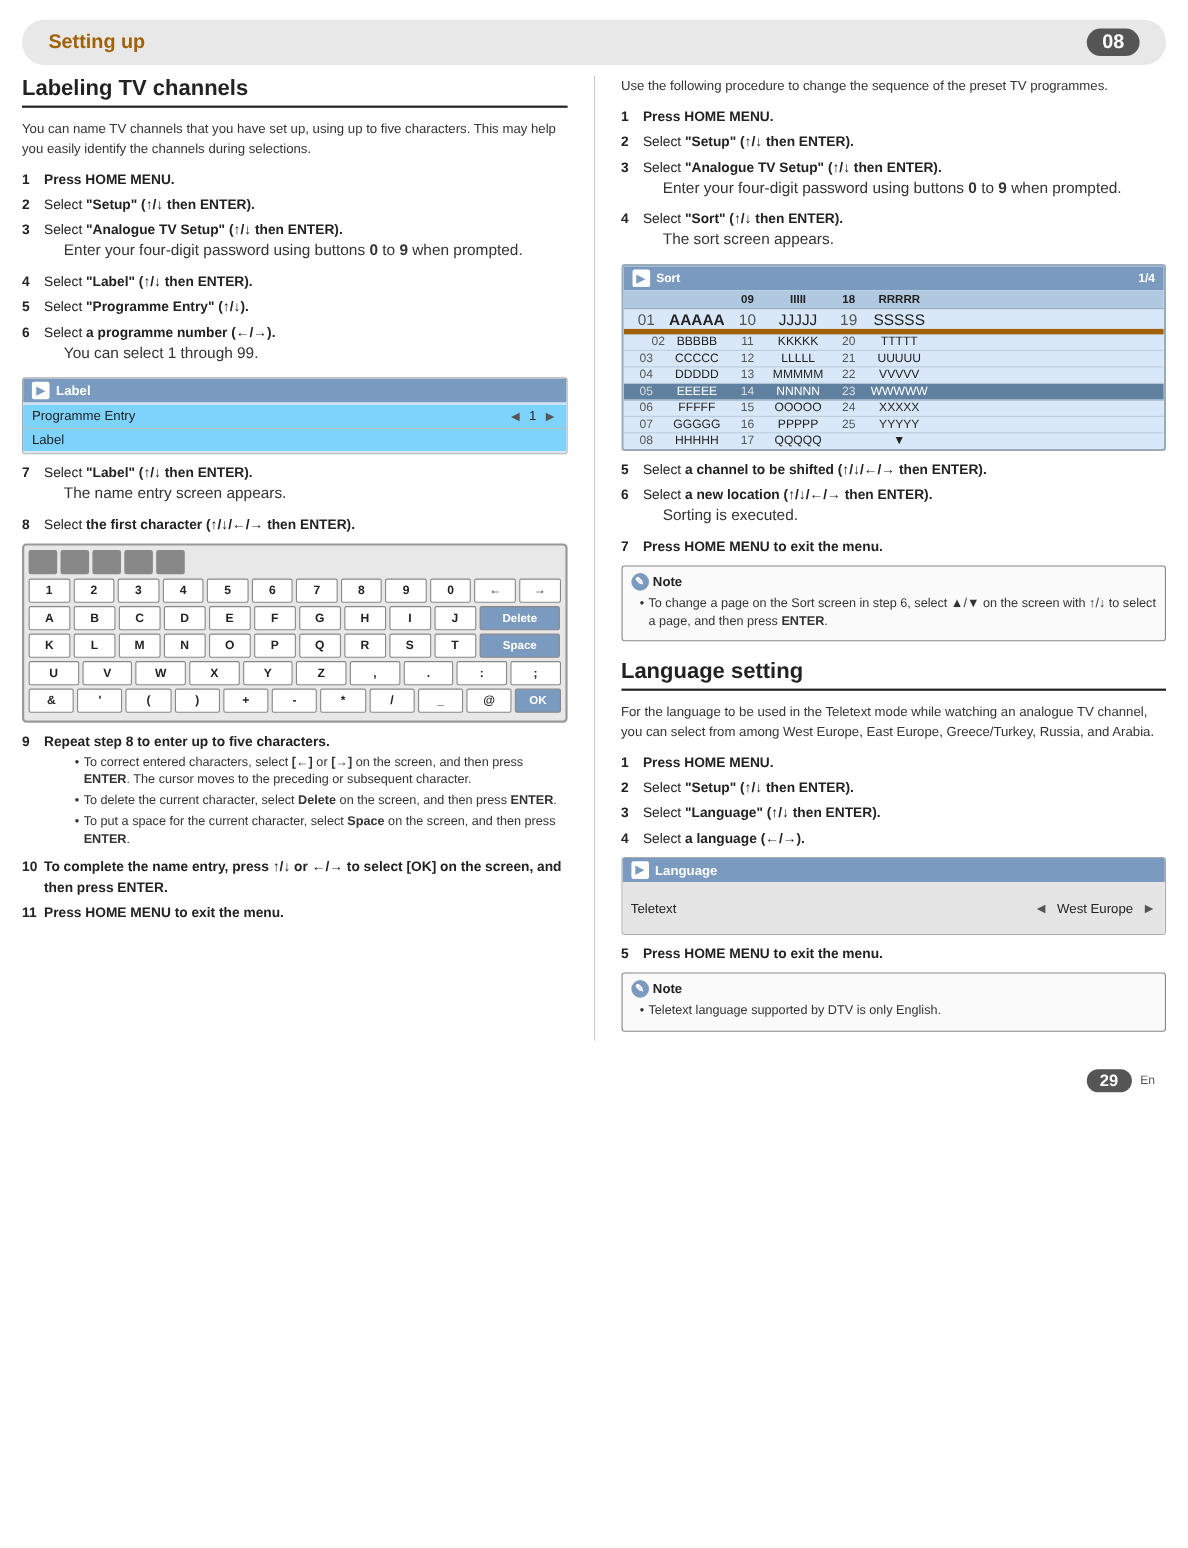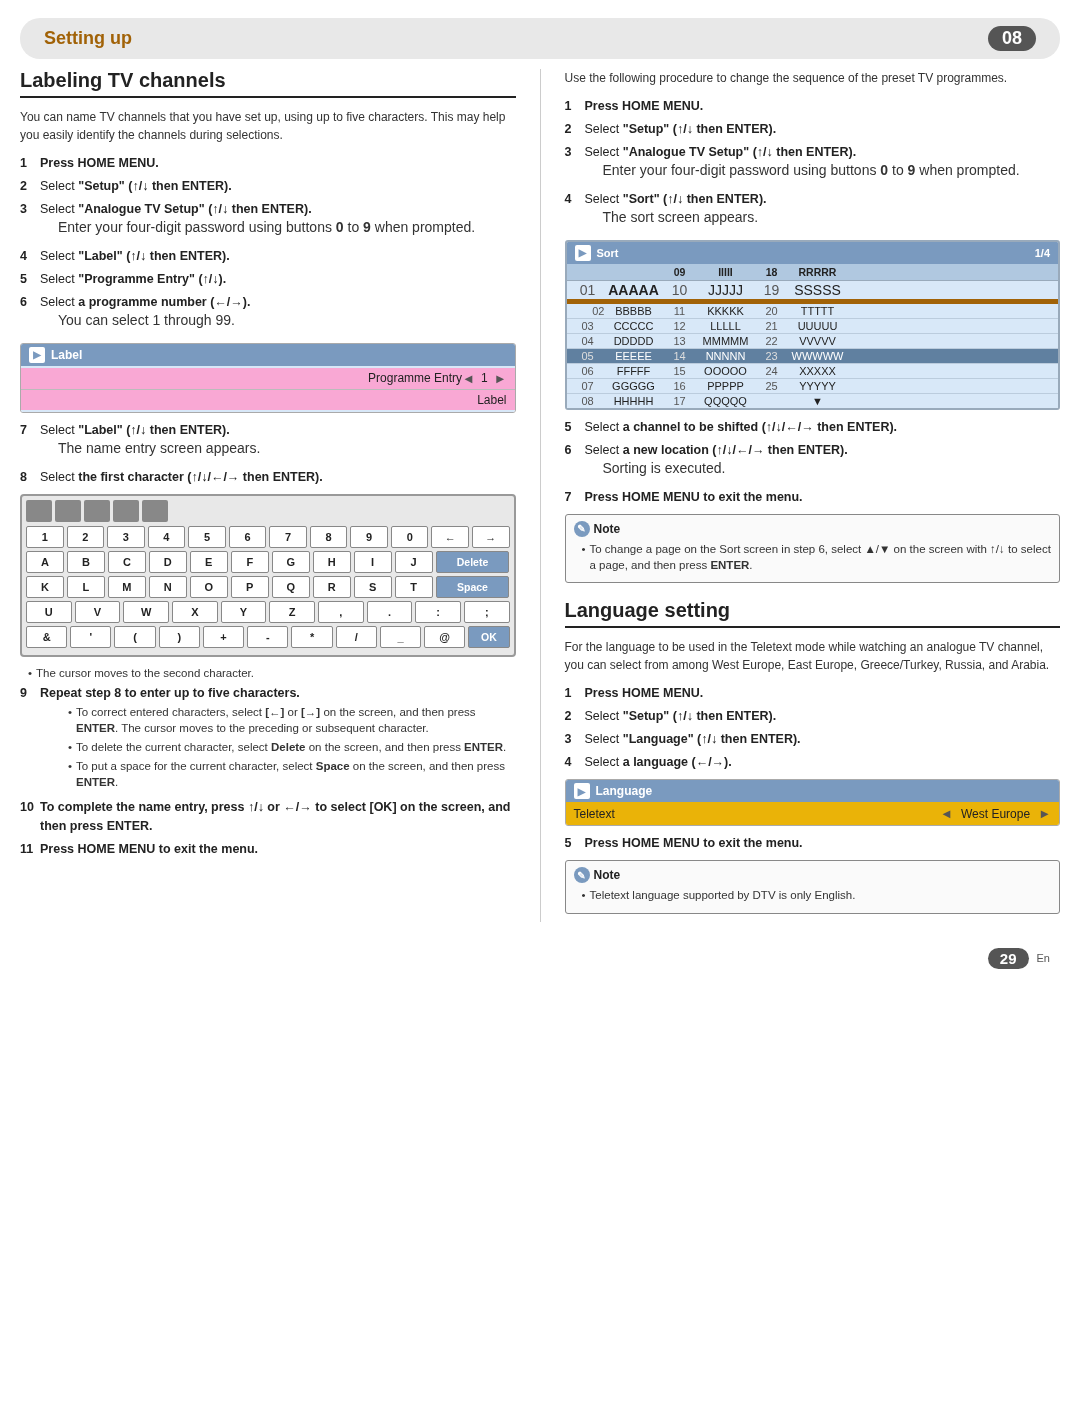--- a/index.html
+++ b/index.html
@@ -138,22 +138,21 @@
     }
     .ui-box-body {
       background: #d8e8f8;
       padding: 2px 0;
     }
     .ui-box-row {
       display: flex;
       align-items: center;
       padding: 3px 8px;
       border-bottom: 1px solid #bbb;
-      background: #f9a8d4;
-      text-align: right;
+      background: #7dd3fc;
     }
     .ui-box-row:last-child { border-bottom: none; }
     .ui-box-label {
       flex: 1;
       font-size: 12px;
       color: #222;
     }
     .ui-box-value {
       display: flex;
       align-items: center;
@@ -256,24 +255,24 @@
       background: #7a9abf;
       color: #fff;
       font-weight: bold;
       font-size: 12px;
       padding: 3px 8px;
       display: flex;
       align-items: center;
       gap: 6px;
     }
     .lang-box-row {
-      background: #eab308;
-      display: flex;
-      align-items: center;
-      padding: 4px 8px;
+      background: #e5e5e5;
+      display: flex;
+      align-items: center;
+      padding: 16px 8px;
     }
     .lang-row-label { flex: 1; font-size: 12px; }
     .lang-row-value {
       display: flex;
       align-items: center;
       gap: 8px;
       font-size: 12px;
       color: #222;
     }
 
@@ -487,23 +486,20 @@
         <div class="kb-key">+</div>
         <div class="kb-key">-</div>
         <div class="kb-key">*</div>
         <div class="kb-key">/</div>
         <div class="kb-key">_</div>
         <div class="kb-key">@</div>
         <div class="kb-key special ok-key">OK</div>
       </div>
     </div>
 
-    <div class="bullet-note">
-      <span>The cursor moves to the second character.</span>
-    </div>
 
     <ol class="steps-list">
       <li class="step-item">
         <span class="step-num">9</span>
         <div class="step-content">
           <span><b>Repeat step 8 to enter up to five characters.</b></span>
           <div class="step-sub-notes">
             <div class="bullet-note">
                 <span>To correct entered characters, select <b>[←]</b> or <b>[→]</b> on the screen, and then press <b>ENTER</b>. The cursor moves to the preceding or subsequent character.</span>
               </div>

